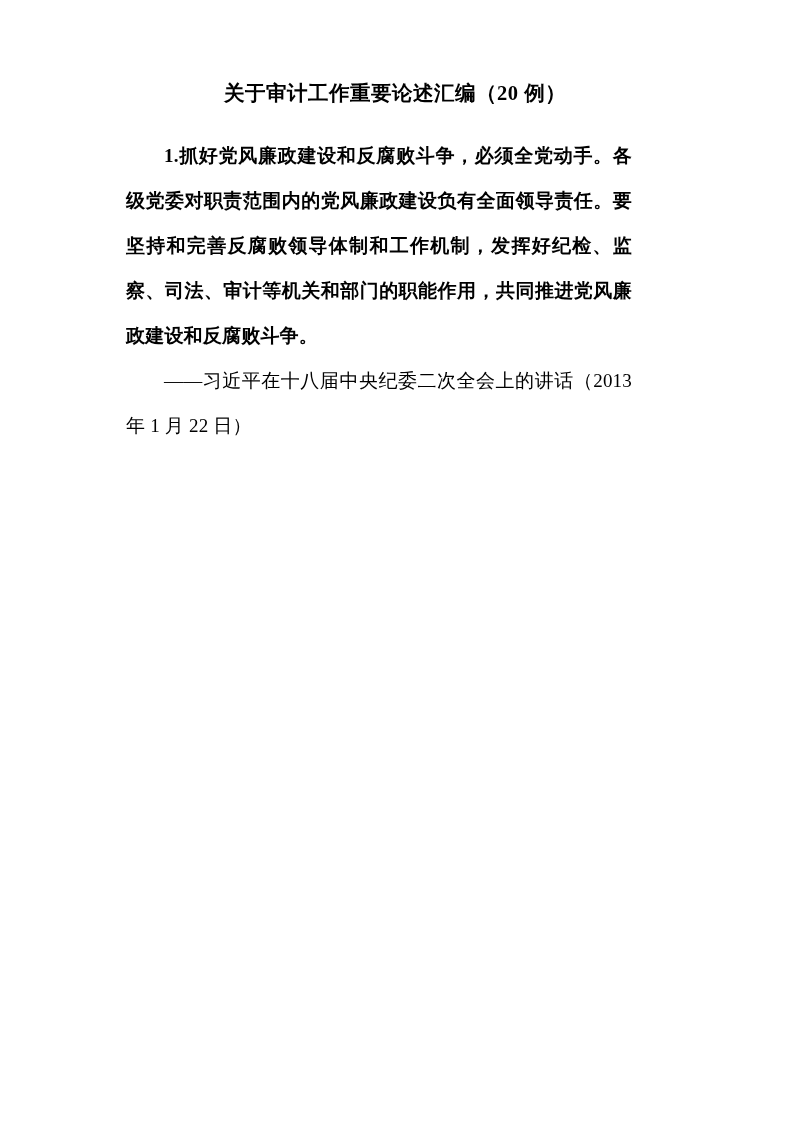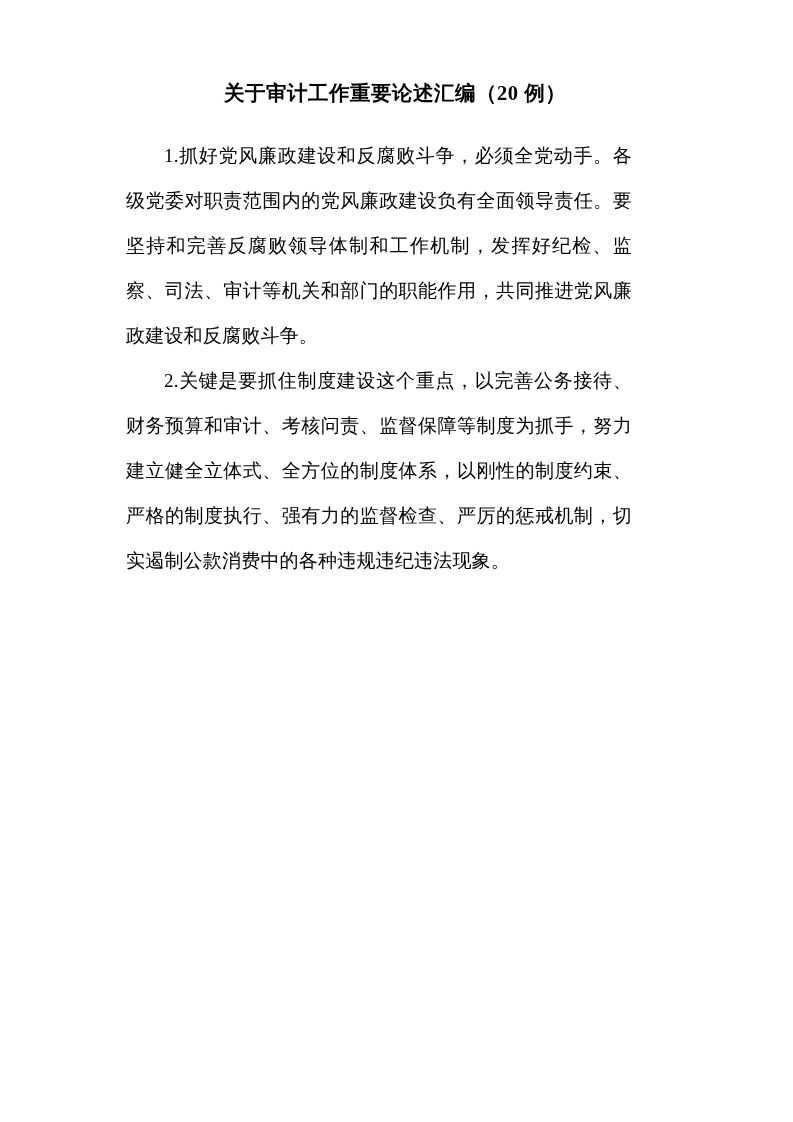--- a/index.html
+++ b/index.html
@@ -34,26 +34,27 @@
   .para {
     font-size: 19px;
     line-height: 45px;
     text-align: justify;
     text-justify: inter-ideograph;
     margin: 0 0 0 0;
     letter-spacing: 0.2px;
   }
   .para.indent {
     text-indent: 38px;
+    font-weight: bold;
   }
   .para.source {
     text-indent: 38px;
   }
 </style>
 </head>
 <body>
 
 <div class="page">
   <h1 class="doc-title">关于审计工作重要论述汇编（20 例）</h1>
 
   <p class="para indent">1.抓好党风廉政建设和反腐败斗争，必须全党动手。各级党委对职责范围内的党风廉政建设负有全面领导责任。要坚持和完善反腐败领导体制和工作机制，发挥好纪检、监察、司法、审计等机关和部门的职能作用，共同推进党风廉政建设和反腐败斗争。</p>
-  <p class="para indent">2.关键是要抓住制度建设这个重点，以完善公务接待、财务预算和审计、考核问责、监督保障等制度为抓手，努力建立健全立体式、全方位的制度体系，以刚性的制度约束、严格的制度执行、强有力的监督检查、严厉的惩戒机制，切实遏制公款消费中的各种违规违纪违法现象。</p>
+  <p class="para source">——习近平在十八届中央纪委二次全会上的讲话（2013 年 1 月 22 日）</p>
 </div>
 
 </body></html>

